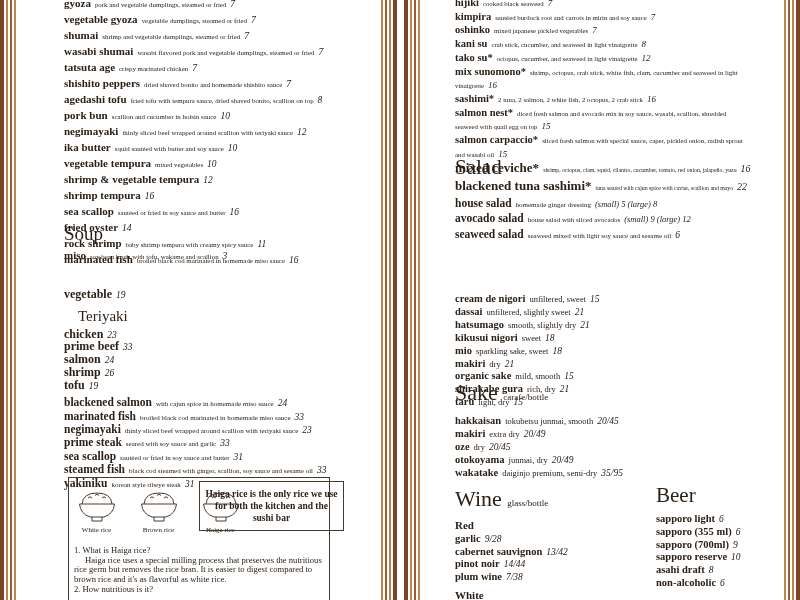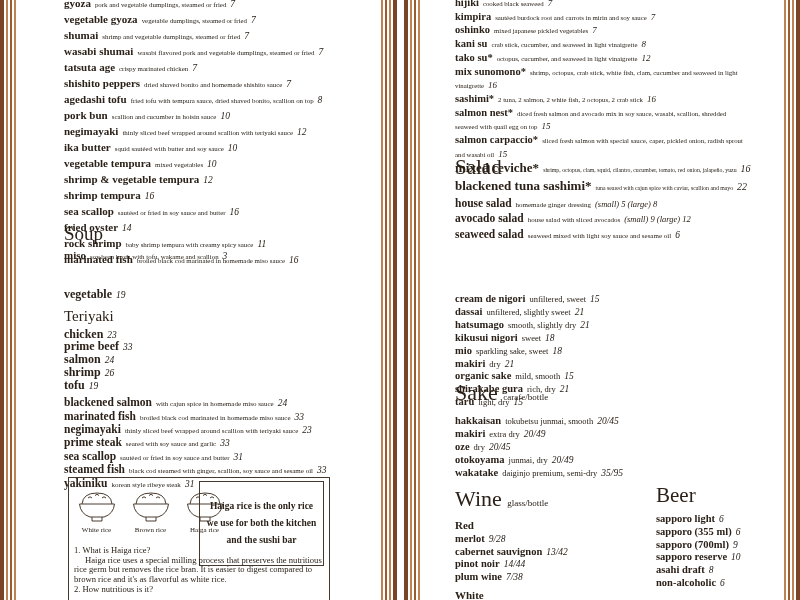--- a/index.html
+++ b/index.html
@@ -33,34 +33,34 @@
   
   #appetizers{left:64px;top:-5px;width:304px}
   .li{line-height:13px;white-space:nowrap}
 
   #soup{left:64px;top:222px;width:304px}
   #soup h2{font-size:19px;line-height:23px;margin-bottom:2px}
 
   #dinner{left:64px;top:288px;width:304px}
   .nm2{font-weight:bold;font-size:12px}
   .li-t{line-height:10.7px;white-space:nowrap}
-  #dinner h3{font-size:15px;line-height:16px;margin:7px 0 4px}
+  #dinner h3{font-size:15px;line-height:16px;margin:7px 14px 4px}
   #entrees{margin-top:5px}
   .li-e{line-height:10.4px;white-space:nowrap}
   .li-e .nm2{font-size:11.5px}
   .li-e .ds{font-size:7px}
   .li-e .pr{font-size:9.5px}
 
   #ricebox{left:68px;top:477px;width:262px;height:132px;border:1px solid #45392e}
-  .bowls{position:absolute;left:4px;top:9px;display:flex;gap:7px}
+  .bowls{position:absolute;left:4px;top:9px;display:flex;gap:15px}
   .bowl{width:47px;text-align:center}
   .bowl svg{display:block;margin:0 auto}
   .bowl figcaption{font-size:7px;line-height:8px;margin-top:1px}
-  .callout{position:absolute;left:130px;top:3px;width:125px;border:1px solid #45392e;
-           padding:16px 5px;font-weight:bold;font-size:9.5px;line-height:17px;text-align:center}
+  .callout{position:absolute;left:130px;top:3px;width:145px;border:1px solid #45392e;
+           padding:6px 5px;font-weight:bold;font-size:9.5px;line-height:12px;text-align:center}
   .qa{position:absolute;left:5px;top:68px;width:251px;font-size:8.6px;line-height:9.7px}
   .qa .ans{text-indent:11px}
 
   
   #rlist{left:455px;top:-4px;width:292px}
   .ri{line-height:10.7px}
   .ri .nm{font-size:10.5px}
   .ri .ds{font-size:6.8px}
   .ri .pr{font-size:9px}
   .ri-lg{line-height:13.4px;white-space:nowrap}
@@ -571,21 +571,21 @@
 
   <section id="wine">
     <h2>
       <span>Wine</span>
       <span class="subhead">glass/bottle</span>
     </h2>
     <div class="winecat">Red</div>
     <div>
 
         <div class="wi">
-          <span class="nm">merlot</span>
+          <span class="nm">garlic</span>
           <span class="pr">9/28</span>
         </div>
 
         <div class="wi">
           <span class="nm">cabernet sauvignon</span>
           <span class="pr">13/42</span>
         </div>
 
         <div class="wi">
           <span class="nm">pinot noir</span>

